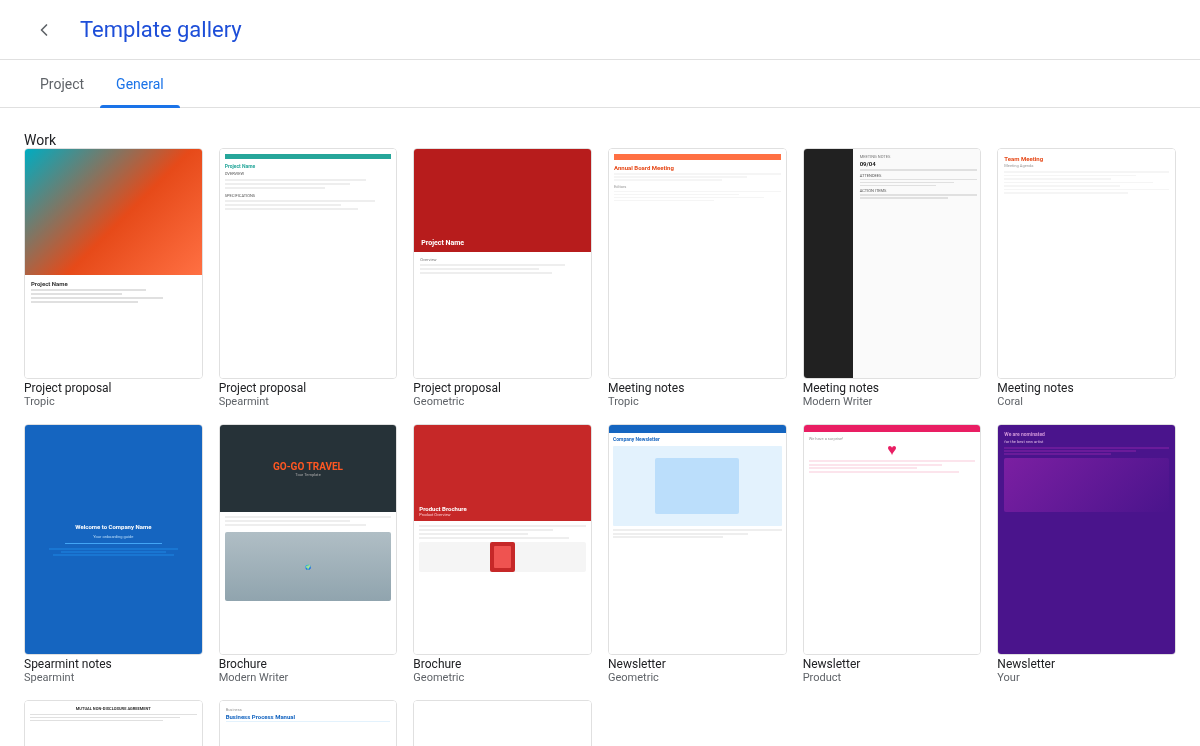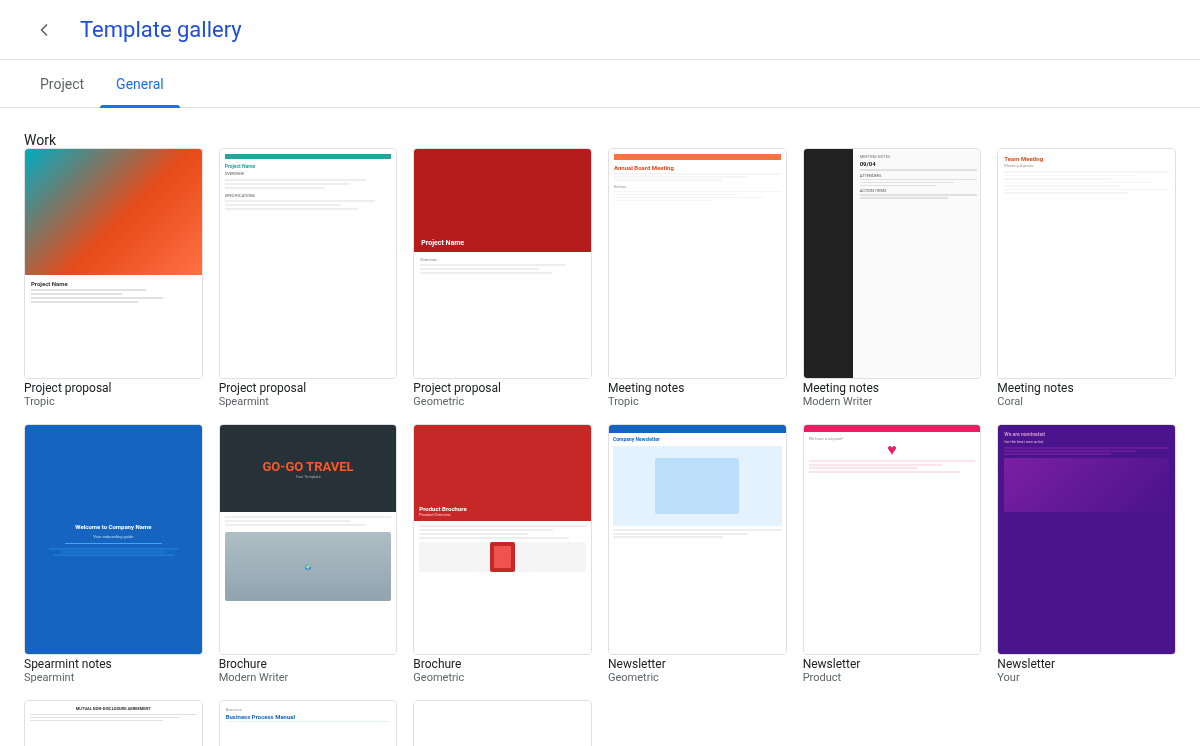--- a/index.html
+++ b/index.html
@@ -293,21 +293,21 @@
         </div>
       </div>
       <div class="template-name">Spearmint notes</div>
       <div class="template-sub">Spearmint</div>
     </div>
 
     <div class="template-card">
       <div class="template-thumb">
         <div style="width:100%; height:100%; background:#fff; overflow:hidden;">
           <div style="height:38%; background:#263238; display:flex; align-items:center; justify-content:center; flex-direction:column;">
-            <div style="font-size:13px; color:#ff5722; font-weight:bold;">GO-GO TRAVEL</div>
+            <div style="font-size:10px; color:#ff5722; font-weight:bold;">GO-GO TRAVEL</div>
             <div style="font-size:4px; color:#aaa;">Tour Template</div>
           </div>
           <div style="padding:4px 5px;">
             <div style="height:2px; background:#eee; margin-bottom:2px;"></div>
             <div style="height:2px; background:#eee; margin-bottom:2px; width:75%;"></div>
             <div style="height:2px; background:#eee; margin-bottom:2px; width:85%;"></div>
           </div>
           <div style="height:30%; background:#e0e0e0; margin: 0 5px; border-radius:2px; overflow:hidden; position:relative;">
             <div style="width:100%; height:100%; background: linear-gradient(180deg, #b0bec5 0%, #90a4ae 100%); display:flex; align-items:center; justify-content:center;">
               <div style="font-size:5px; color:#fff;">🌍</div>

